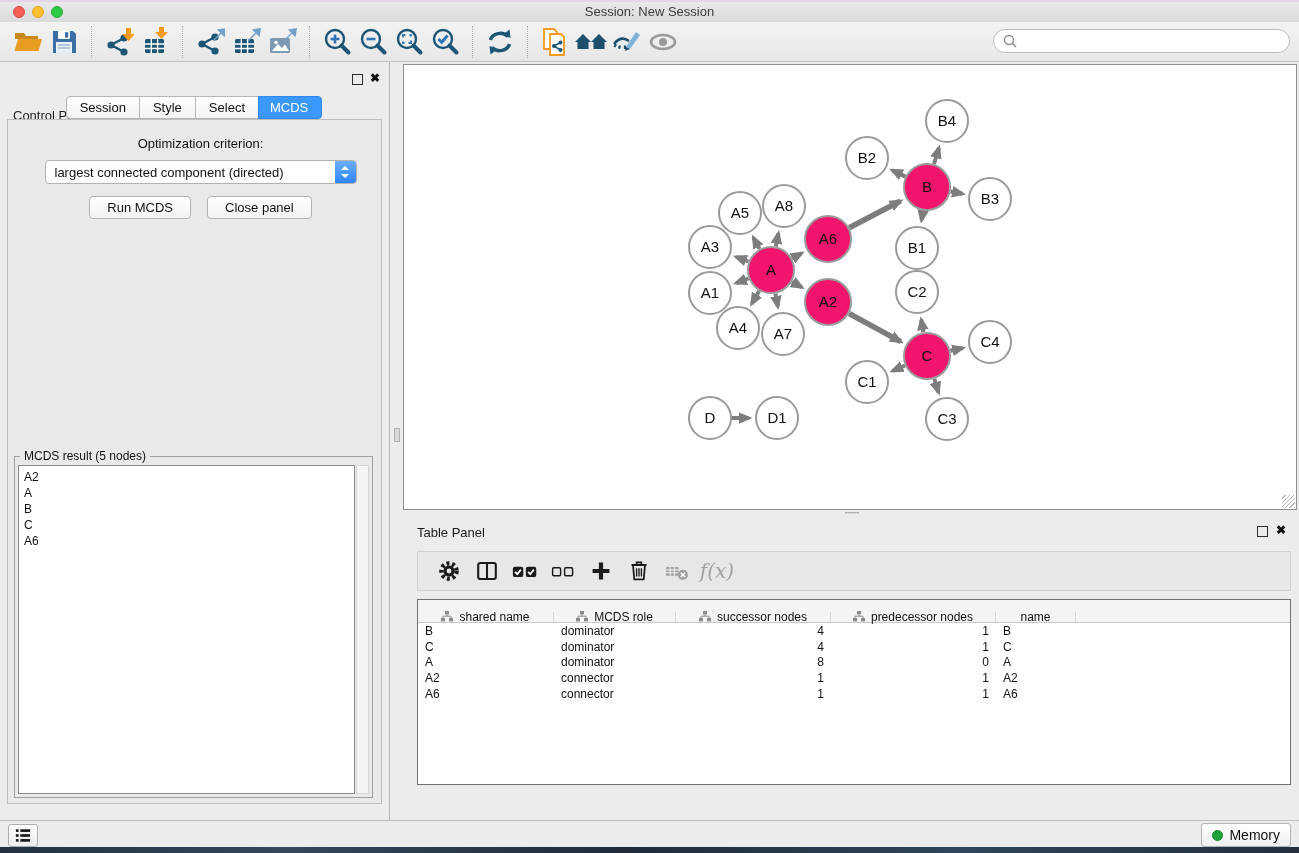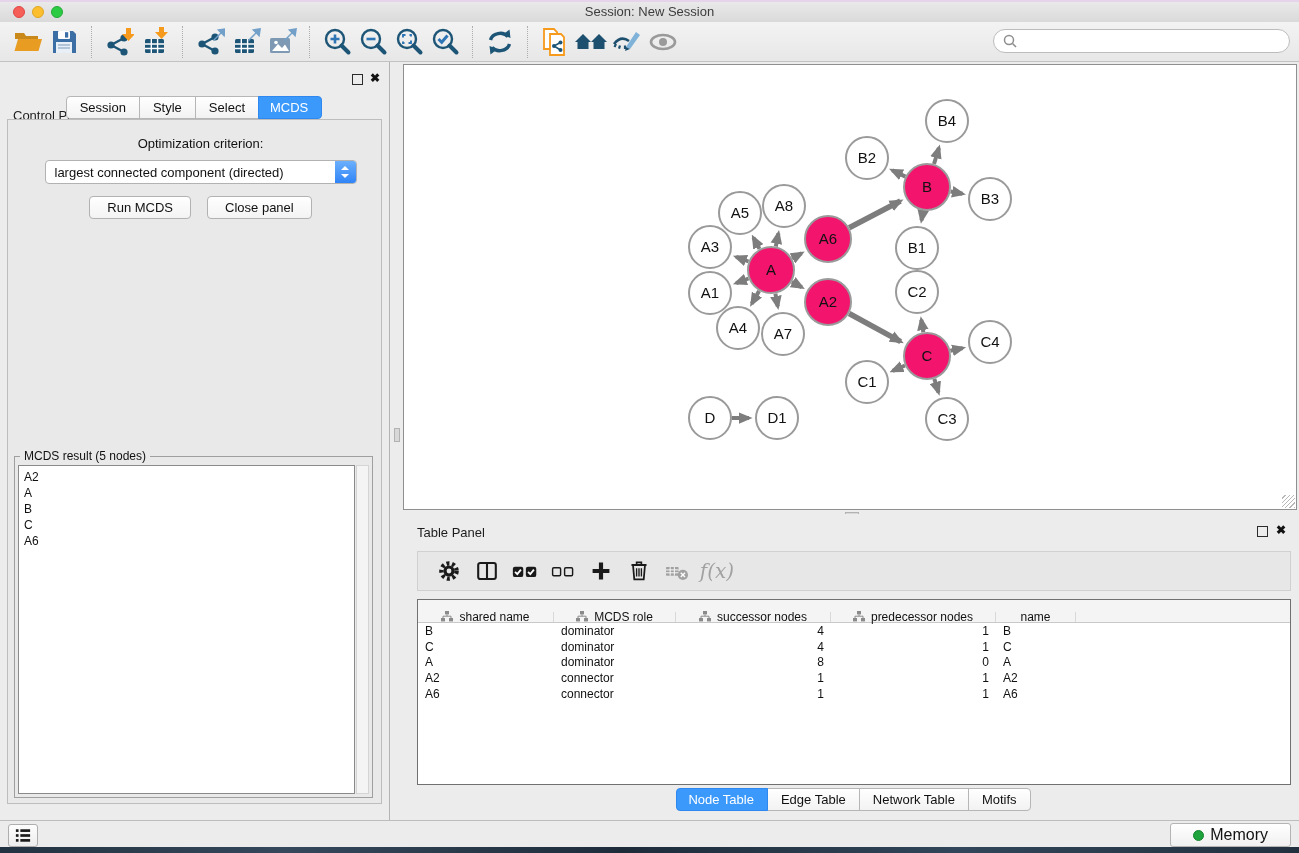--- a/index.html
+++ b/index.html
@@ -87,21 +87,21 @@
     justify-content:center;gap:6px;font-size:12px;color:#111;margin-top:12px;}
   .trow{display:flex;height:15.7px;align-items:center;}
   .td{box-sizing:border-box;padding:0 7px;font-size:12px;color:#111;white-space:nowrap;}
   #tp-tabs{position:absolute;left:27px;right:8px;bottom:9px;display:flex;justify-content:center;}
   
   #status-bar{position:absolute;left:0;right:0;top:820px;height:27px;background:#ececec;
     border-top:1px solid #bdbdbd;box-sizing:border-box;}
   #list-btn{position:absolute;left:8px;top:3px;width:28px;height:21px;border:1px solid #aeaeae;
     border-radius:3px;background:linear-gradient(#fdfdfd,#ededed);display:flex;align-items:center;justify-content:center;}
   #memory-btn{position:absolute;right:8px;top:2px;height:22px;border:1px solid #b4b4b4;border-radius:3px;
-    background:linear-gradient(#ffffff,#f0f0f0);display:flex;align-items:center;gap:6px;padding:0 22px;font-size:16px;color:#111;}
+    background:linear-gradient(#ffffff,#f0f0f0);display:flex;align-items:center;gap:6px;padding:0 10px;font-size:14px;color:#111;}
   #memory-dot{width:11px;height:11px;border-radius:50%;background:#1fa33c;border:1px solid #16862f;box-sizing:border-box;}
   #desktop-strip{position:absolute;left:0;right:0;top:847px;height:6px;
     background:linear-gradient(90deg,#223240,#35485c 22%,#1e2c3a 48%,#31465a 74%,#22303e);}
 </style>
 </head>
 <body>
 
 <div id="titlebar">
   <span class="tl" id="tl-close"></span>
   <span class="tl" id="tl-min"></span>
@@ -551,26 +551,20 @@
         </div>
         <div class="trow">
           <div class="td" style="width: 136px; text-align: left;">A6</div>
           <div class="td" style="width: 122px; text-align: left;">connector</div>
           <div class="td" style="width: 155px; text-align: right;">1</div>
           <div class="td" style="width: 165px; text-align: right;">1</div>
           <div class="td" style="width: 80px; text-align: left;">A6</div>
         </div>
       </div>
   </div>
-  <div id="tp-tabs">
-      <div class="seg-tab active">Node Table</div>
-      <div class="seg-tab">Edge Table</div>
-      <div class="seg-tab">Network Table</div>
-      <div class="seg-tab">Motifs</div>
-    </div>
 </div>
 
 <div id="status-bar">
   <div id="list-btn">
     <svg width="16" height="15" viewBox="0 0 18 16">
         <g fill="#1a1a1a">
           <rect x="1" y="1" width="3" height="3"></rect>
           <rect x="6" y="1" width="11" height="3"></rect>
           <rect x="1" y="6.5" width="3" height="3"></rect>
           <rect x="6" y="6.5" width="11" height="3"></rect>

